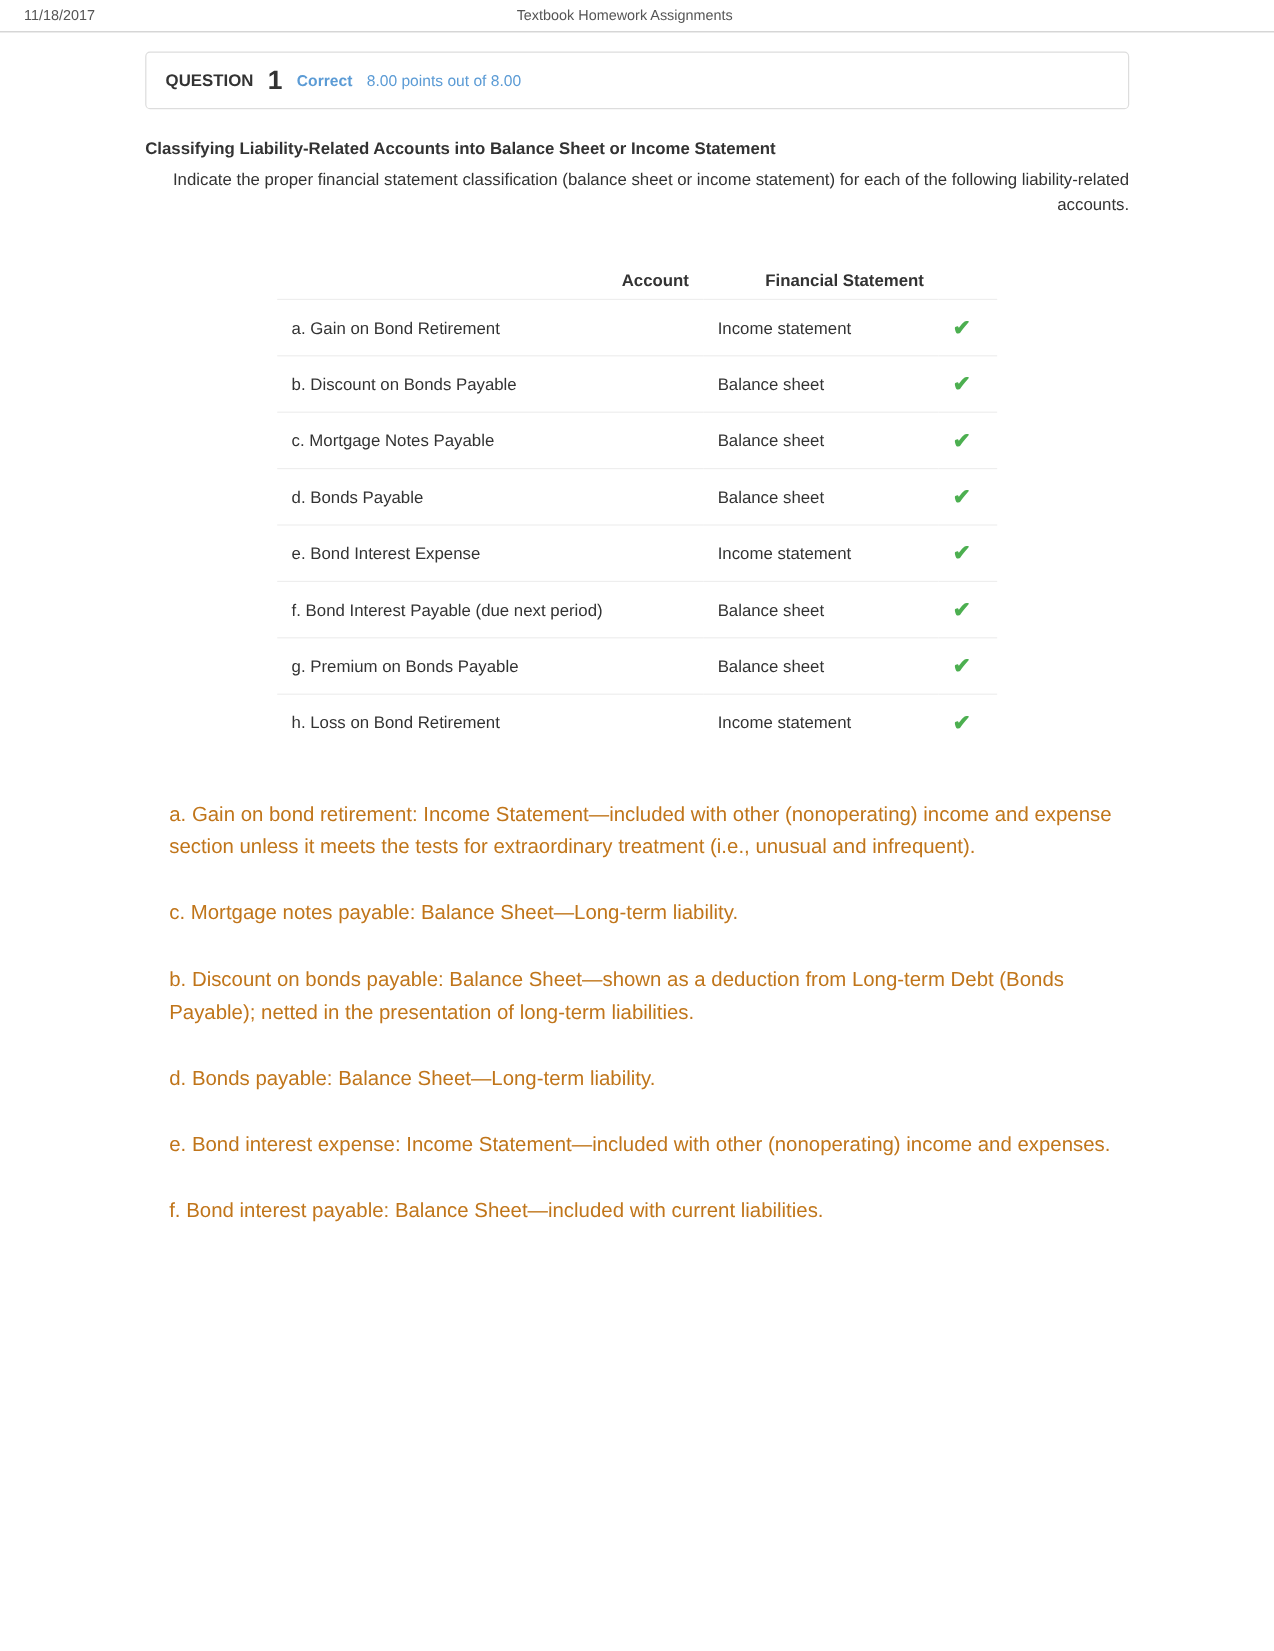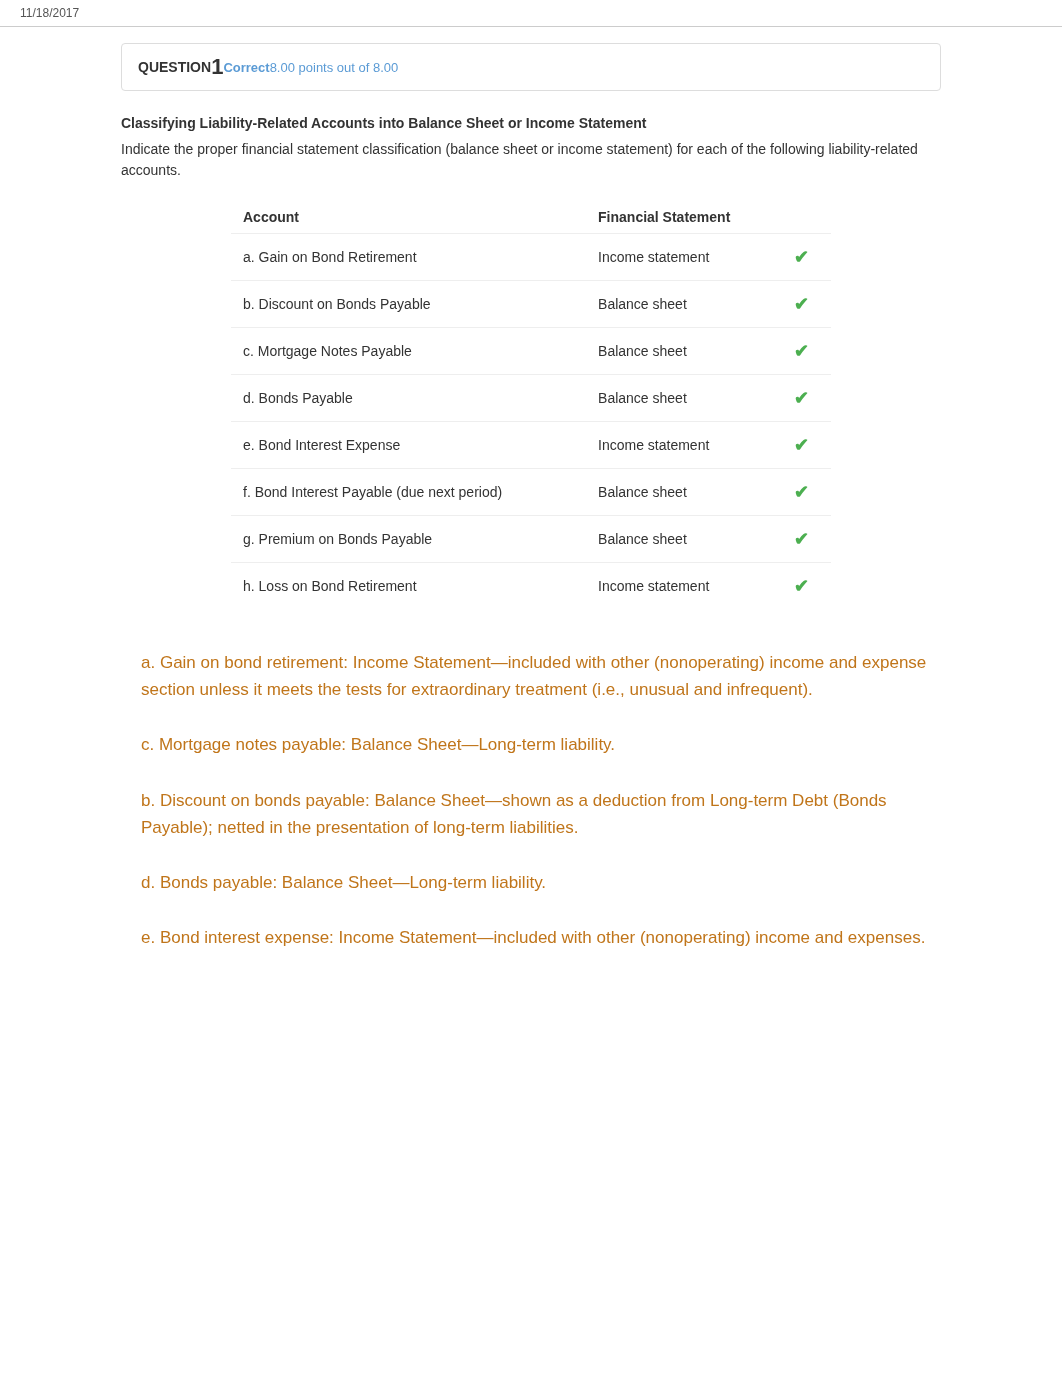--- a/index.html
+++ b/index.html
@@ -27,20 +27,21 @@
       margin: 0 auto;
       padding: 16px 20px;
     }
     .question-header {
       border: 1px solid #ddd;
       border-radius: 4px;
       padding: 10px 16px;
       margin-bottom: 16px;
       display: flex;
       align-items: center;
+      gap: 12px;
       font-size: 13px;
     }
     .question-label {
       font-weight: bold;
       color: #333;
       font-size: 14px;
     }
     .question-num {
       font-size: 22px;
       font-weight: bold;
@@ -55,36 +56,37 @@
     .question-body {
       padding: 8px 0;
     }
     .question-title {
       font-weight: bold;
       font-size: 14px;
       margin-bottom: 8px;
     }
     .question-desc {
       font-size: 14px;
-      margin-bottom: 20px;
+      margin-bottom: 36px;
       line-height: 1.5;
+      text-align: right;
     }
     .table-wrapper {
       margin: 0 auto;
       max-width: 600px;
       margin-bottom: 30px;
     }
     table {
       width: 100%;
       border-collapse: collapse;
     }
     thead th {
       font-weight: bold;
       padding: 8px 12px;
-      text-align: left;
+      text-align: right;
       font-size: 14px;
     }
     thead th:first-child {
     }
     tbody tr {
       border-top: 1px solid #eee;
     }
     tbody td {
       padding: 12px 12px;
       font-size: 14px;
@@ -108,20 +110,21 @@
     }
     .explanation-letter {
       font-weight: normal;
     }
   </style>
 </head>
 <body>
 
 <div class="top-bar">
   <span>11/18/2017</span>
+  <span class="site-title">Textbook Homework Assignments</span>
   <span style="width:80px;"></span>
 </div>
 
 <div class="container">
 
   <div class="question-header">
     <span class="question-label">QUESTION</span>
     <span class="question-num">1</span>
     <span class="correct-badge">Correct</span>
     <span class="points">8.00 points out of 8.00</span>
@@ -194,15 +197,18 @@
         </div>
         <div class="explanation-item">
           <p><span class="explanation-letter">b.</span> Discount on bonds payable: Balance Sheet—shown as a deduction from Long-term Debt (Bonds Payable); netted in the presentation of long-term liabilities.</p>
         </div>
         <div class="explanation-item">
           <p><span class="explanation-letter">d.</span> Bonds payable: Balance Sheet—Long-term liability.</p>
         </div>
         <div class="explanation-item">
           <p><span class="explanation-letter">e.</span> Bond interest expense: Income Statement—included with other (nonoperating) income and expenses.</p>
         </div>
+        <div class="explanation-item">
+          <p><span class="explanation-letter">f.</span> Bond interest payable: Balance Sheet—included with current liabilities.</p>
+        </div>
       </div>
   </div>
 </div>
 
 </body></html>

